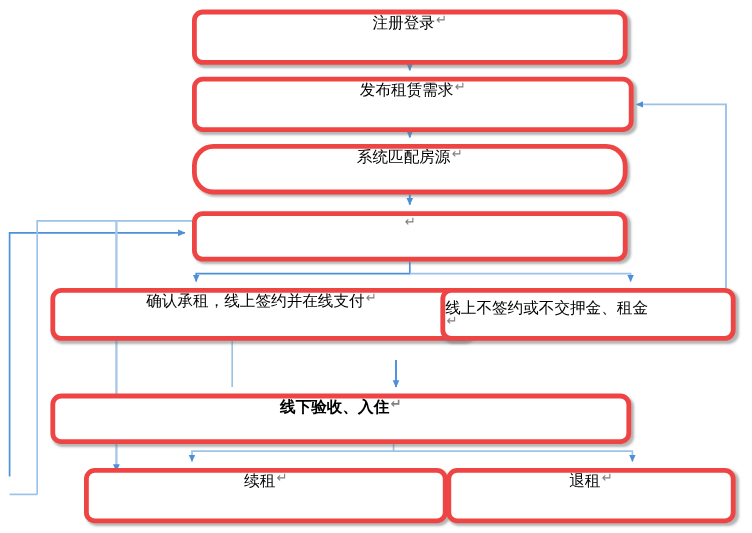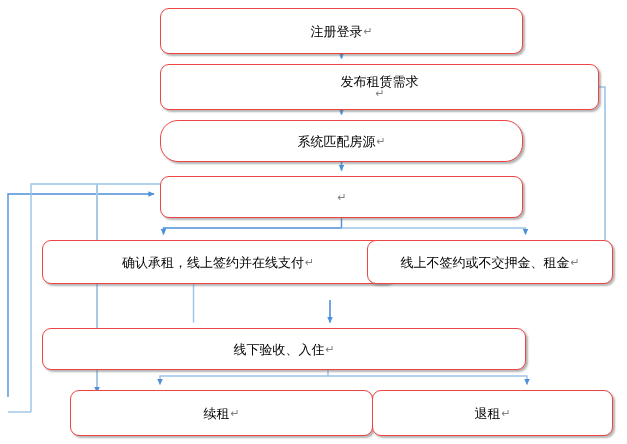--- a/index.html
+++ b/index.html
@@ -13,26 +13,26 @@
   #canvas {
     position: relative;
     width: 627px;
     height: 444px;
     background: #ffffff;
     overflow: hidden;
   }
   .node {
     position: absolute;
     box-sizing: border-box;
-    border: 1px solid #ef4444;
+    border: 4px solid #ef4444;
     border-radius: 9px;
     background: #ffffff;
     box-shadow: 2px 2px 2px rgba(120,120,120,0.55);
     display: flex;
-    align-items: center;
+    align-items: flex-start;
     justify-content: center;
     color: #000000;
     font-size: 13px;
     line-height: 1;
     white-space: nowrap;
   }
   .node .label {
     display: inline-block;
   }
   .pilcrow {
@@ -107,45 +107,45 @@
       <path d="M31,412 L31,184 L160,184" stroke="#9cc3e6" stroke-width="1.4" fill="none"></path>
       <path d="M97,184 L97,392.5" stroke="#a8c9e8" stroke-width="2" fill="none" marker-end="url(#arrowhead)"></path>
     </g>
   </svg>
 
   <div class="node" style="left:160px; top:8px; width:363px; height:46px;">
     <span class="label">注册登录</span>
       <span class="pilcrow">↵</span>
   </div>
 
-  <div class="node" style="left:160px; top:64px; width:439px; height:46px;flex-direction:column;">
+  <div class="node" style="left:160px; top:64px; width:368px; height:46px;">
     <span class="label">发布租赁需求</span>
       <span class="pilcrow">↵</span>
   </div>
 
   <div class="node" style="left:160px; top:120px; width:363px; height:42px;border-radius:18px;">
     <span class="label">系统匹配房源</span>
       <span class="pilcrow">↵</span>
   </div>
 
   <div class="node" style="left:160px; top:176px; width:363px; height:42px;">
       <span class="pilcrow">↵</span>
   </div>
 
   <div class="node" style="left:42px; top:240px; width:352px; height:44px;">
     <span class="label">确认承租，线上签约并在线支付</span>
       <span class="pilcrow">↵</span>
   </div>
 
-  <div class="node" style="left:367px; top:240px; width:246px; height:44px;">
+  <div class="node" style="left:367px; top:240px; width:246px; height:44px;flex-direction:column;">
     <span class="label">线上不签约或不交押金、租金</span>
       <span class="pilcrow">↵</span>
   </div>
 
-  <div class="node" style="left:42px; top:328px; width:484px; height:42px;">
+  <div class="node" style="left:42px; top:328px; width:484px; height:42px;font-weight:bold;">
     <span class="label">线下验收、入住</span>
       <span class="pilcrow">↵</span>
   </div>
 
   <div class="node" style="left:42px; top:390px; width:303px; height:46px;margin-left:28px;">
     <span class="label">续租</span>
       <span class="pilcrow">↵</span>
   </div>
 
   <div class="node" style="left:372px; top:390px; width:241px; height:46px;">

